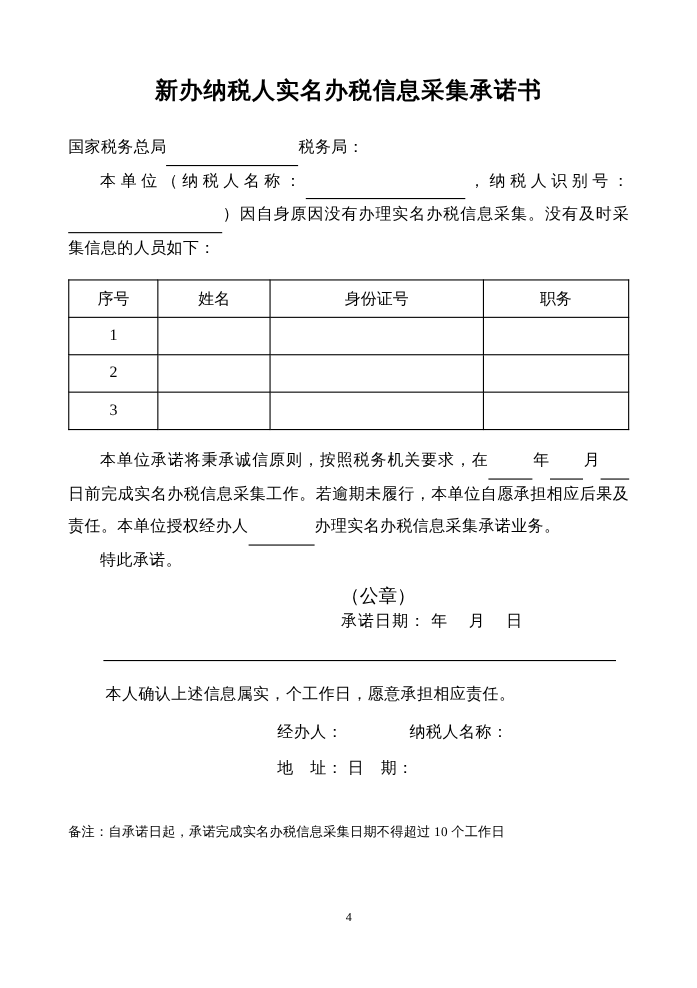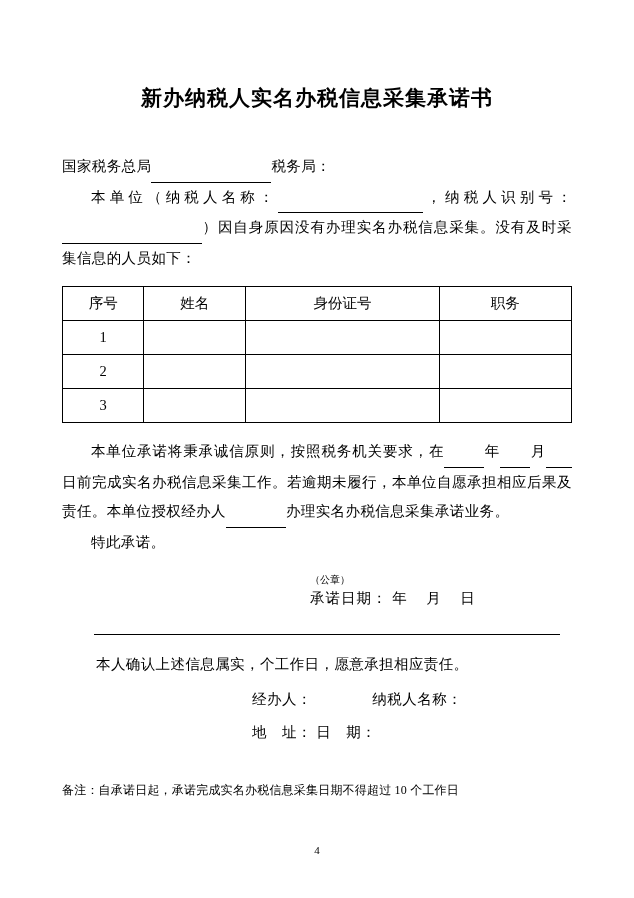--- a/index.html
+++ b/index.html
@@ -21,21 +21,21 @@
     box-sizing: border-box;
     padding: 0 62px;
     position: relative;
   }
   .doc-title {
     text-align: center;
     font-family: "Liberation Sans", "DejaVu Sans", sans-serif;
     font-weight: bold;
     font-size: 21px;
     letter-spacing: 1px;
-    margin: 16px;
+    margin: 0;
     padding-top: 68px;
     padding-bottom: 24px;
   }
   .para {
     font-size: 14.5px;
     line-height: 2.05;
     margin: 0;
     text-align: justify;
     letter-spacing: 0.4px;
   }
@@ -67,22 +67,22 @@
     text-align: center;
     font-size: 14.5px;
     font-weight: normal;
     padding: 0;
   }
   table.persons col.c1 { width: 16%; }
   table.persons col.c2 { width: 20%; }
   table.persons col.c3 { width: 38%; }
   table.persons col.c4 { width: 26%; }
   .seal {
-    margin-top: 15px;
-    font-size: 10px;
+    margin-top: 4px;
+    font-size: 17px;
     padding-left: 248px;
   }
   .promise-date {
     margin-top: 2px;
     font-size: 14.5px;
     padding-left: 248px;
     letter-spacing: 1px;
   }
   .divider {
     border-top: 1px solid #000;

